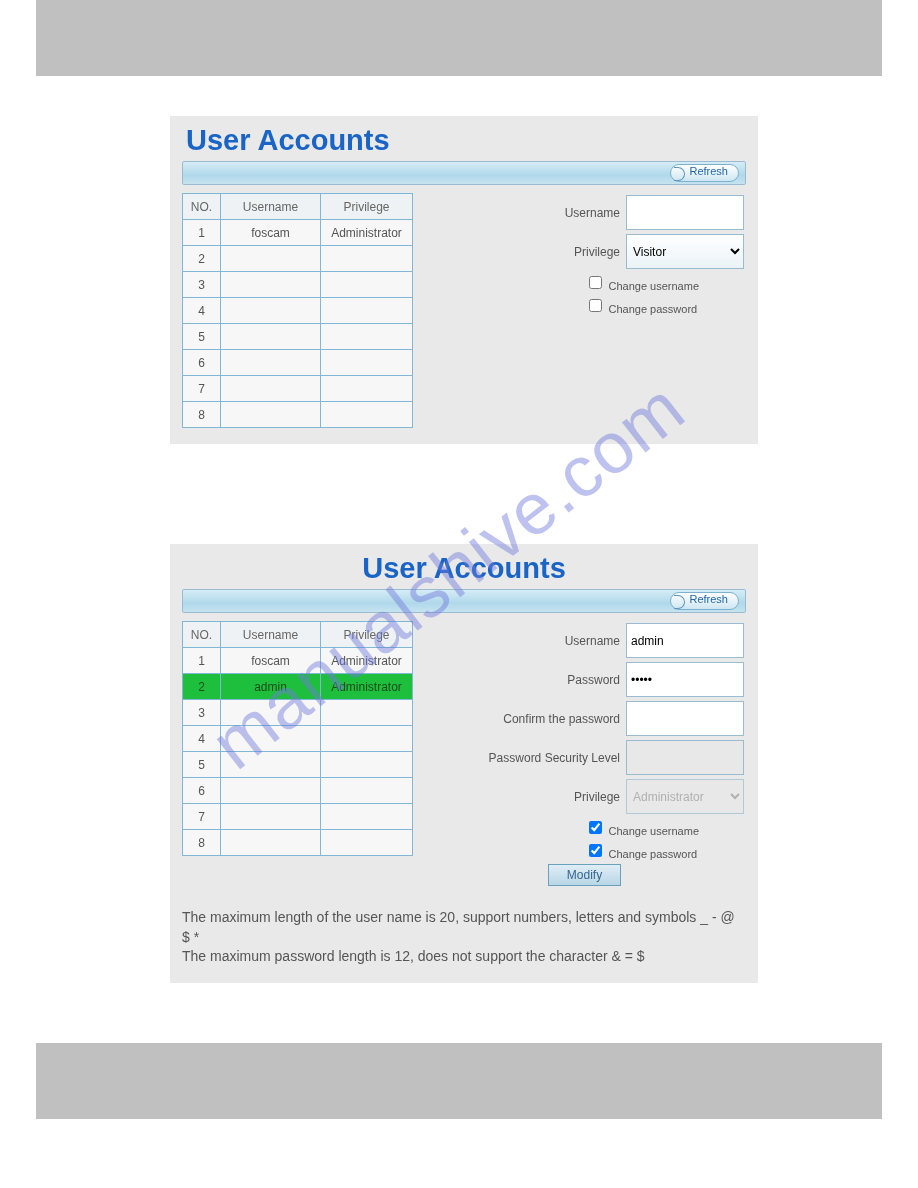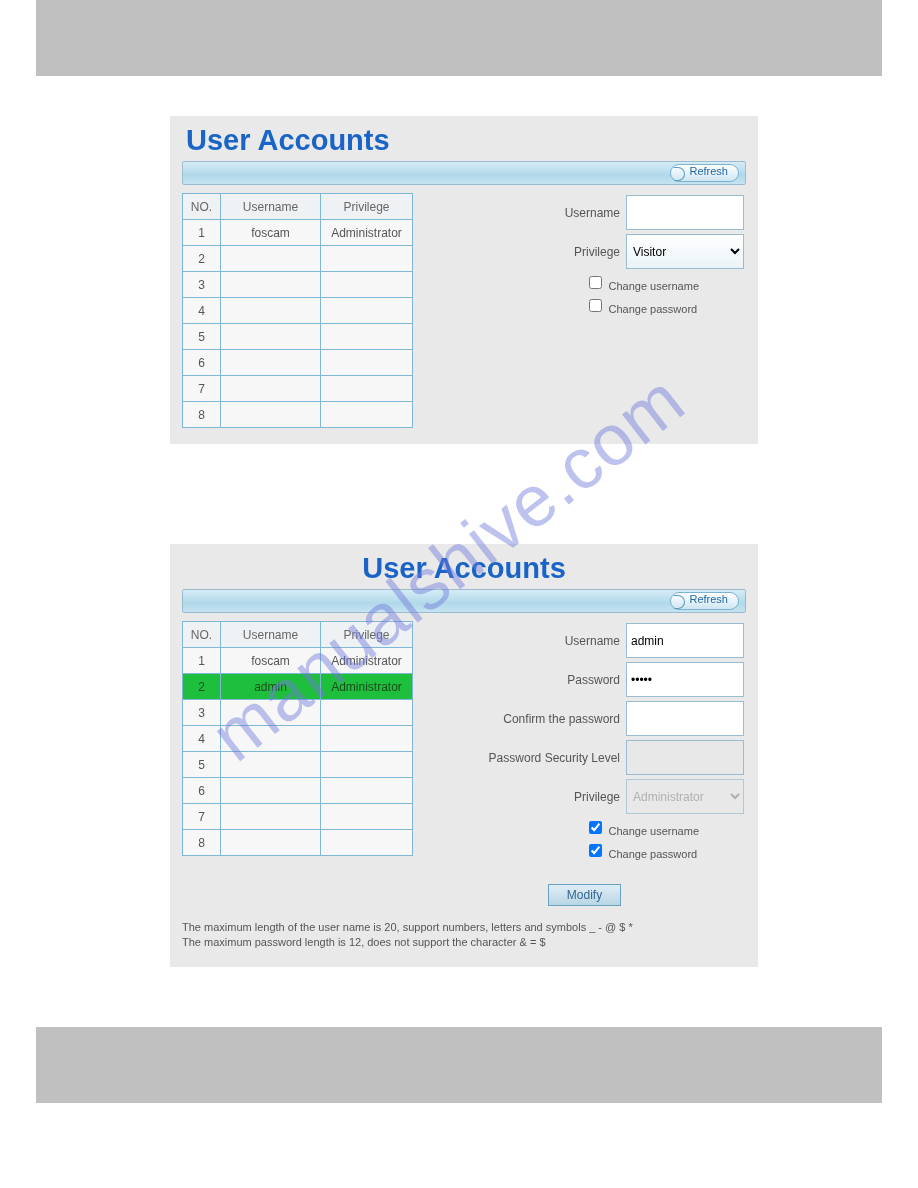--- a/index.html
+++ b/index.html
@@ -116,32 +116,32 @@
   .check-row {
     display: flex;
     align-items: flex-end;
     gap: 4px;
     margin-left: 50%;
     margin-bottom: 4px;
     font-size: 11px;
     color: #555;
   }
   .check-row input { width: 13px; height: 13px; }
-  .modify-row { text-align: center; margin-top: 24px; }
+  .modify-row { text-align: center; margin-top: 4px; }
   .modify-btn {
     background: linear-gradient(#e0eef6,#b8d6e5);
     border: 1px solid #6aa0c0;
     color: #336690;
     padding: 3px 18px;
     font-size: 12px;
   }
   .footnote {
-    font-size: 11px;
+    font-size: 14px;
     color: #555;
-    margin-top: 14px;
+    margin-top: 22px;
     line-height: 1.4;
   }
   
   .watermark {
     position: absolute;
     left: 50%; top: 50%;
     transform: translate(-52%, -30%) rotate(-38deg);
     font-size: 72px;
     color: rgba(110,120,220,0.45);
     pointer-events: none;

